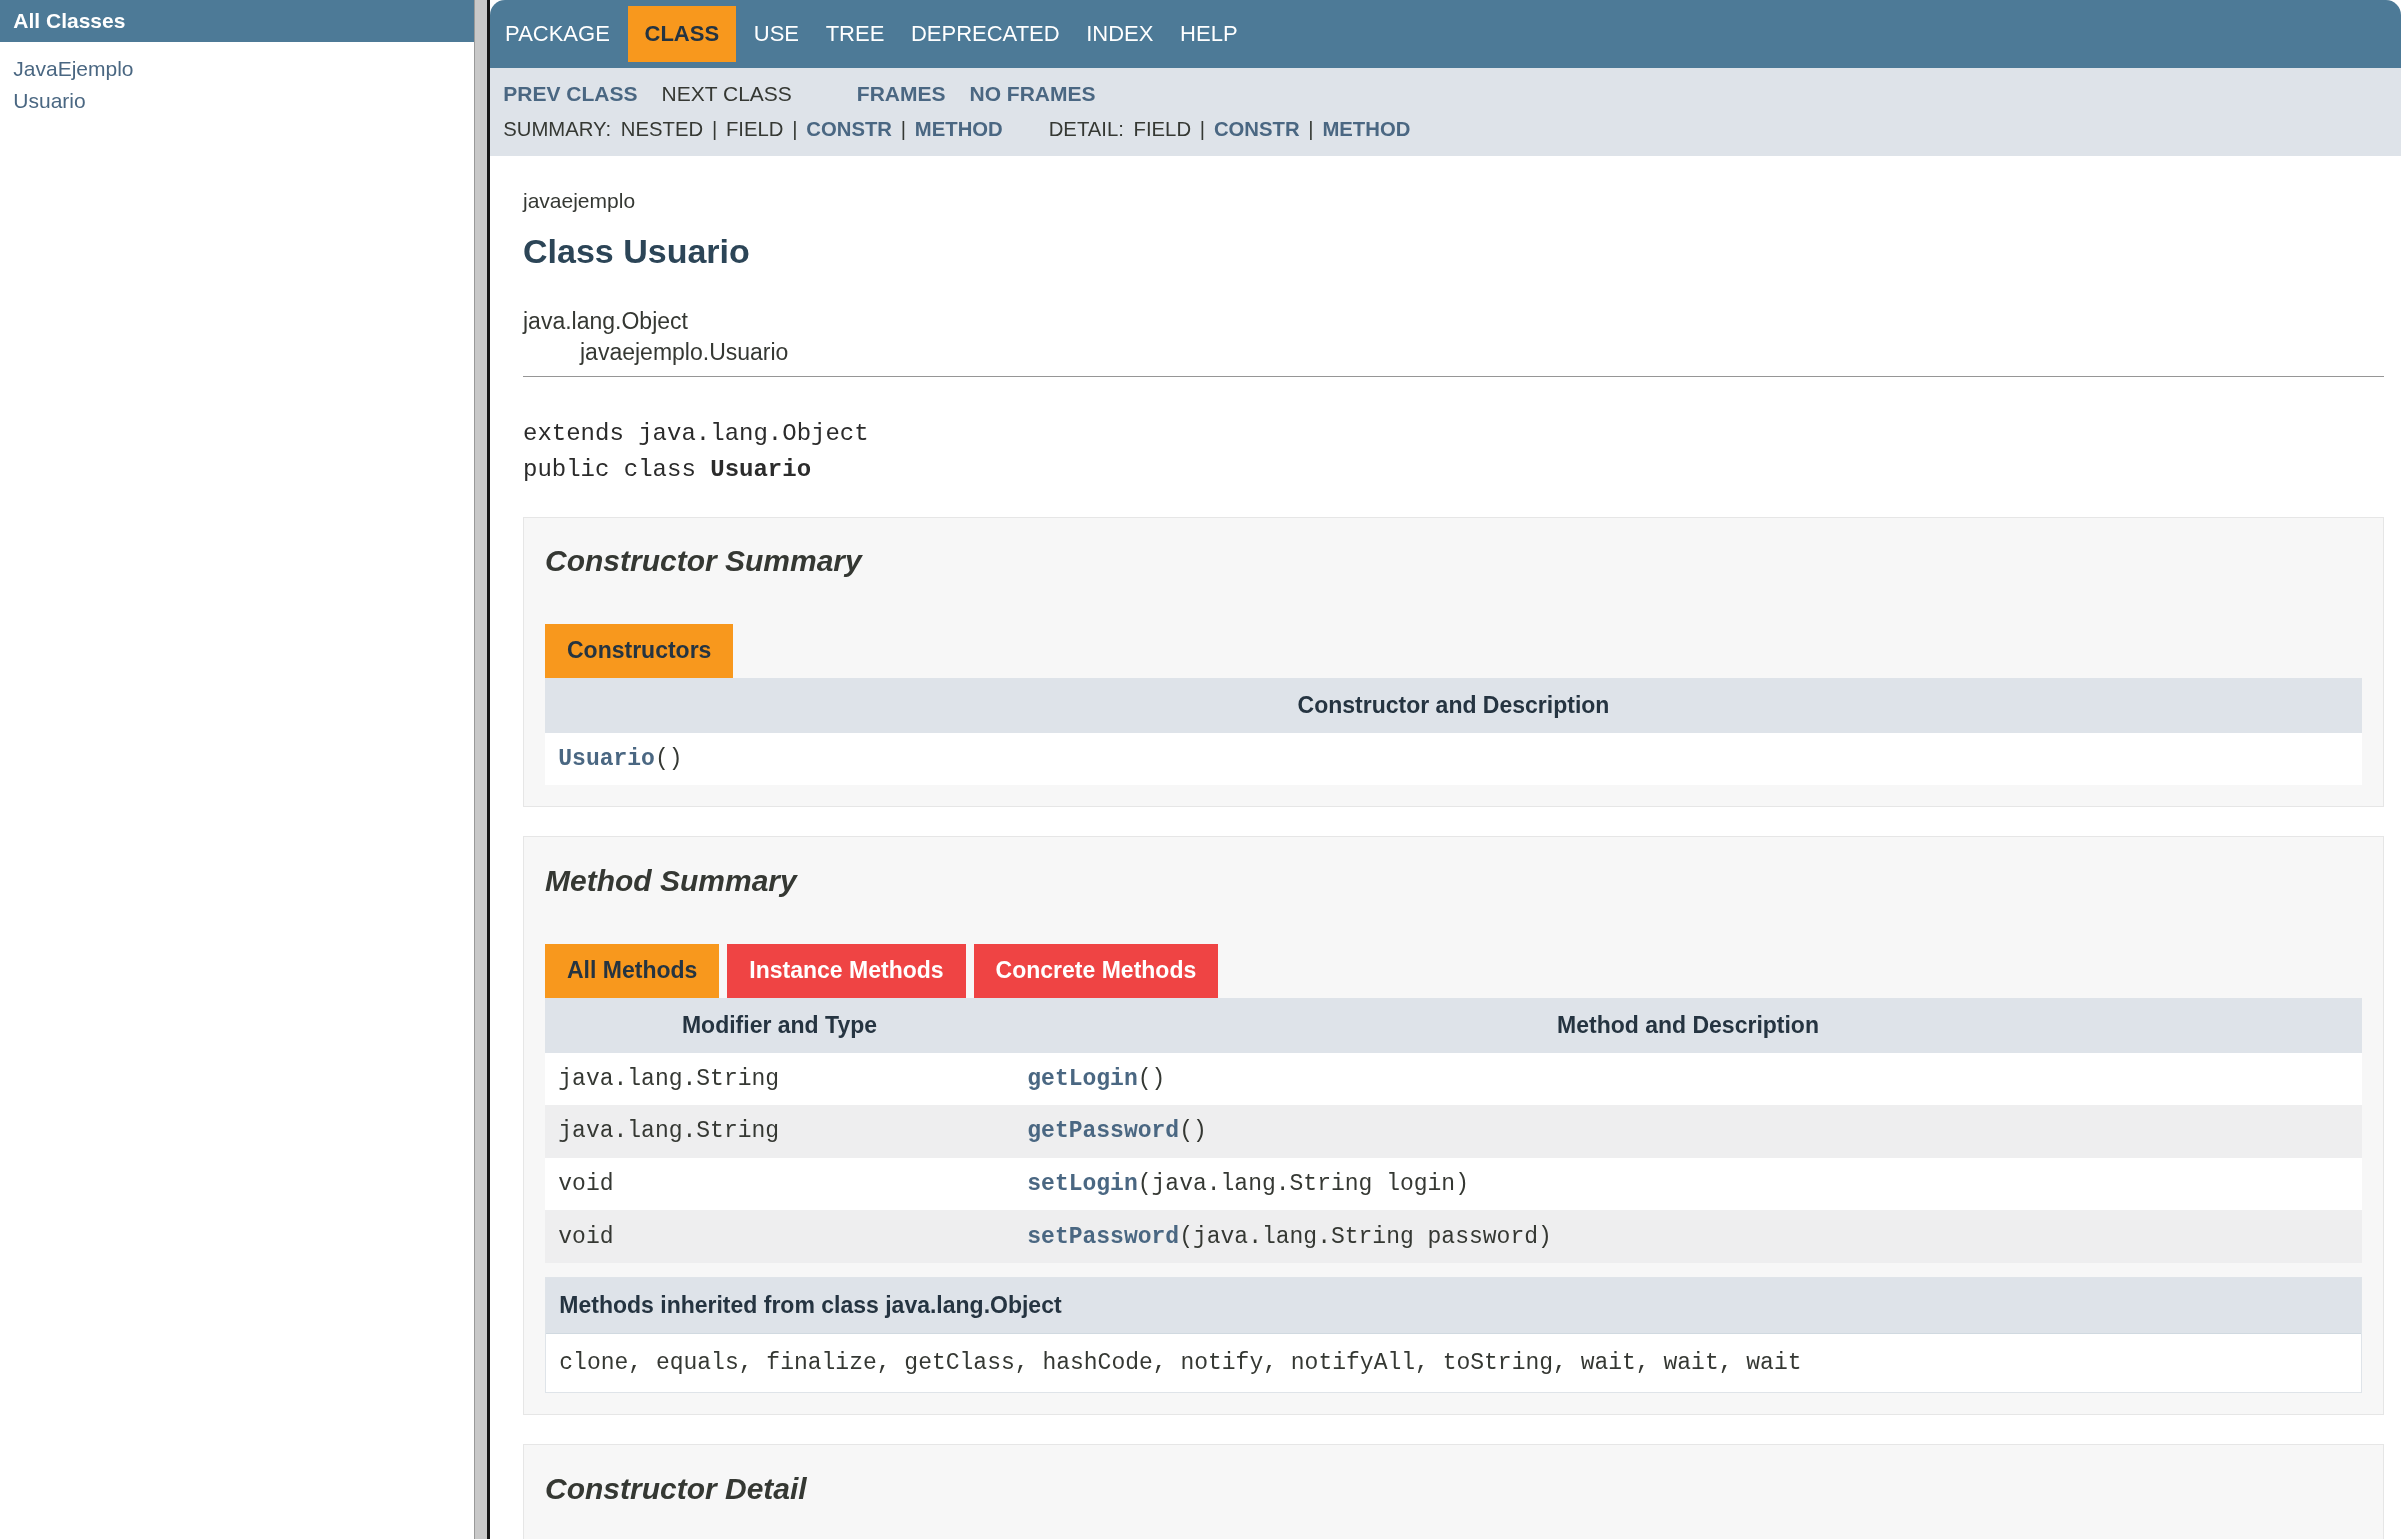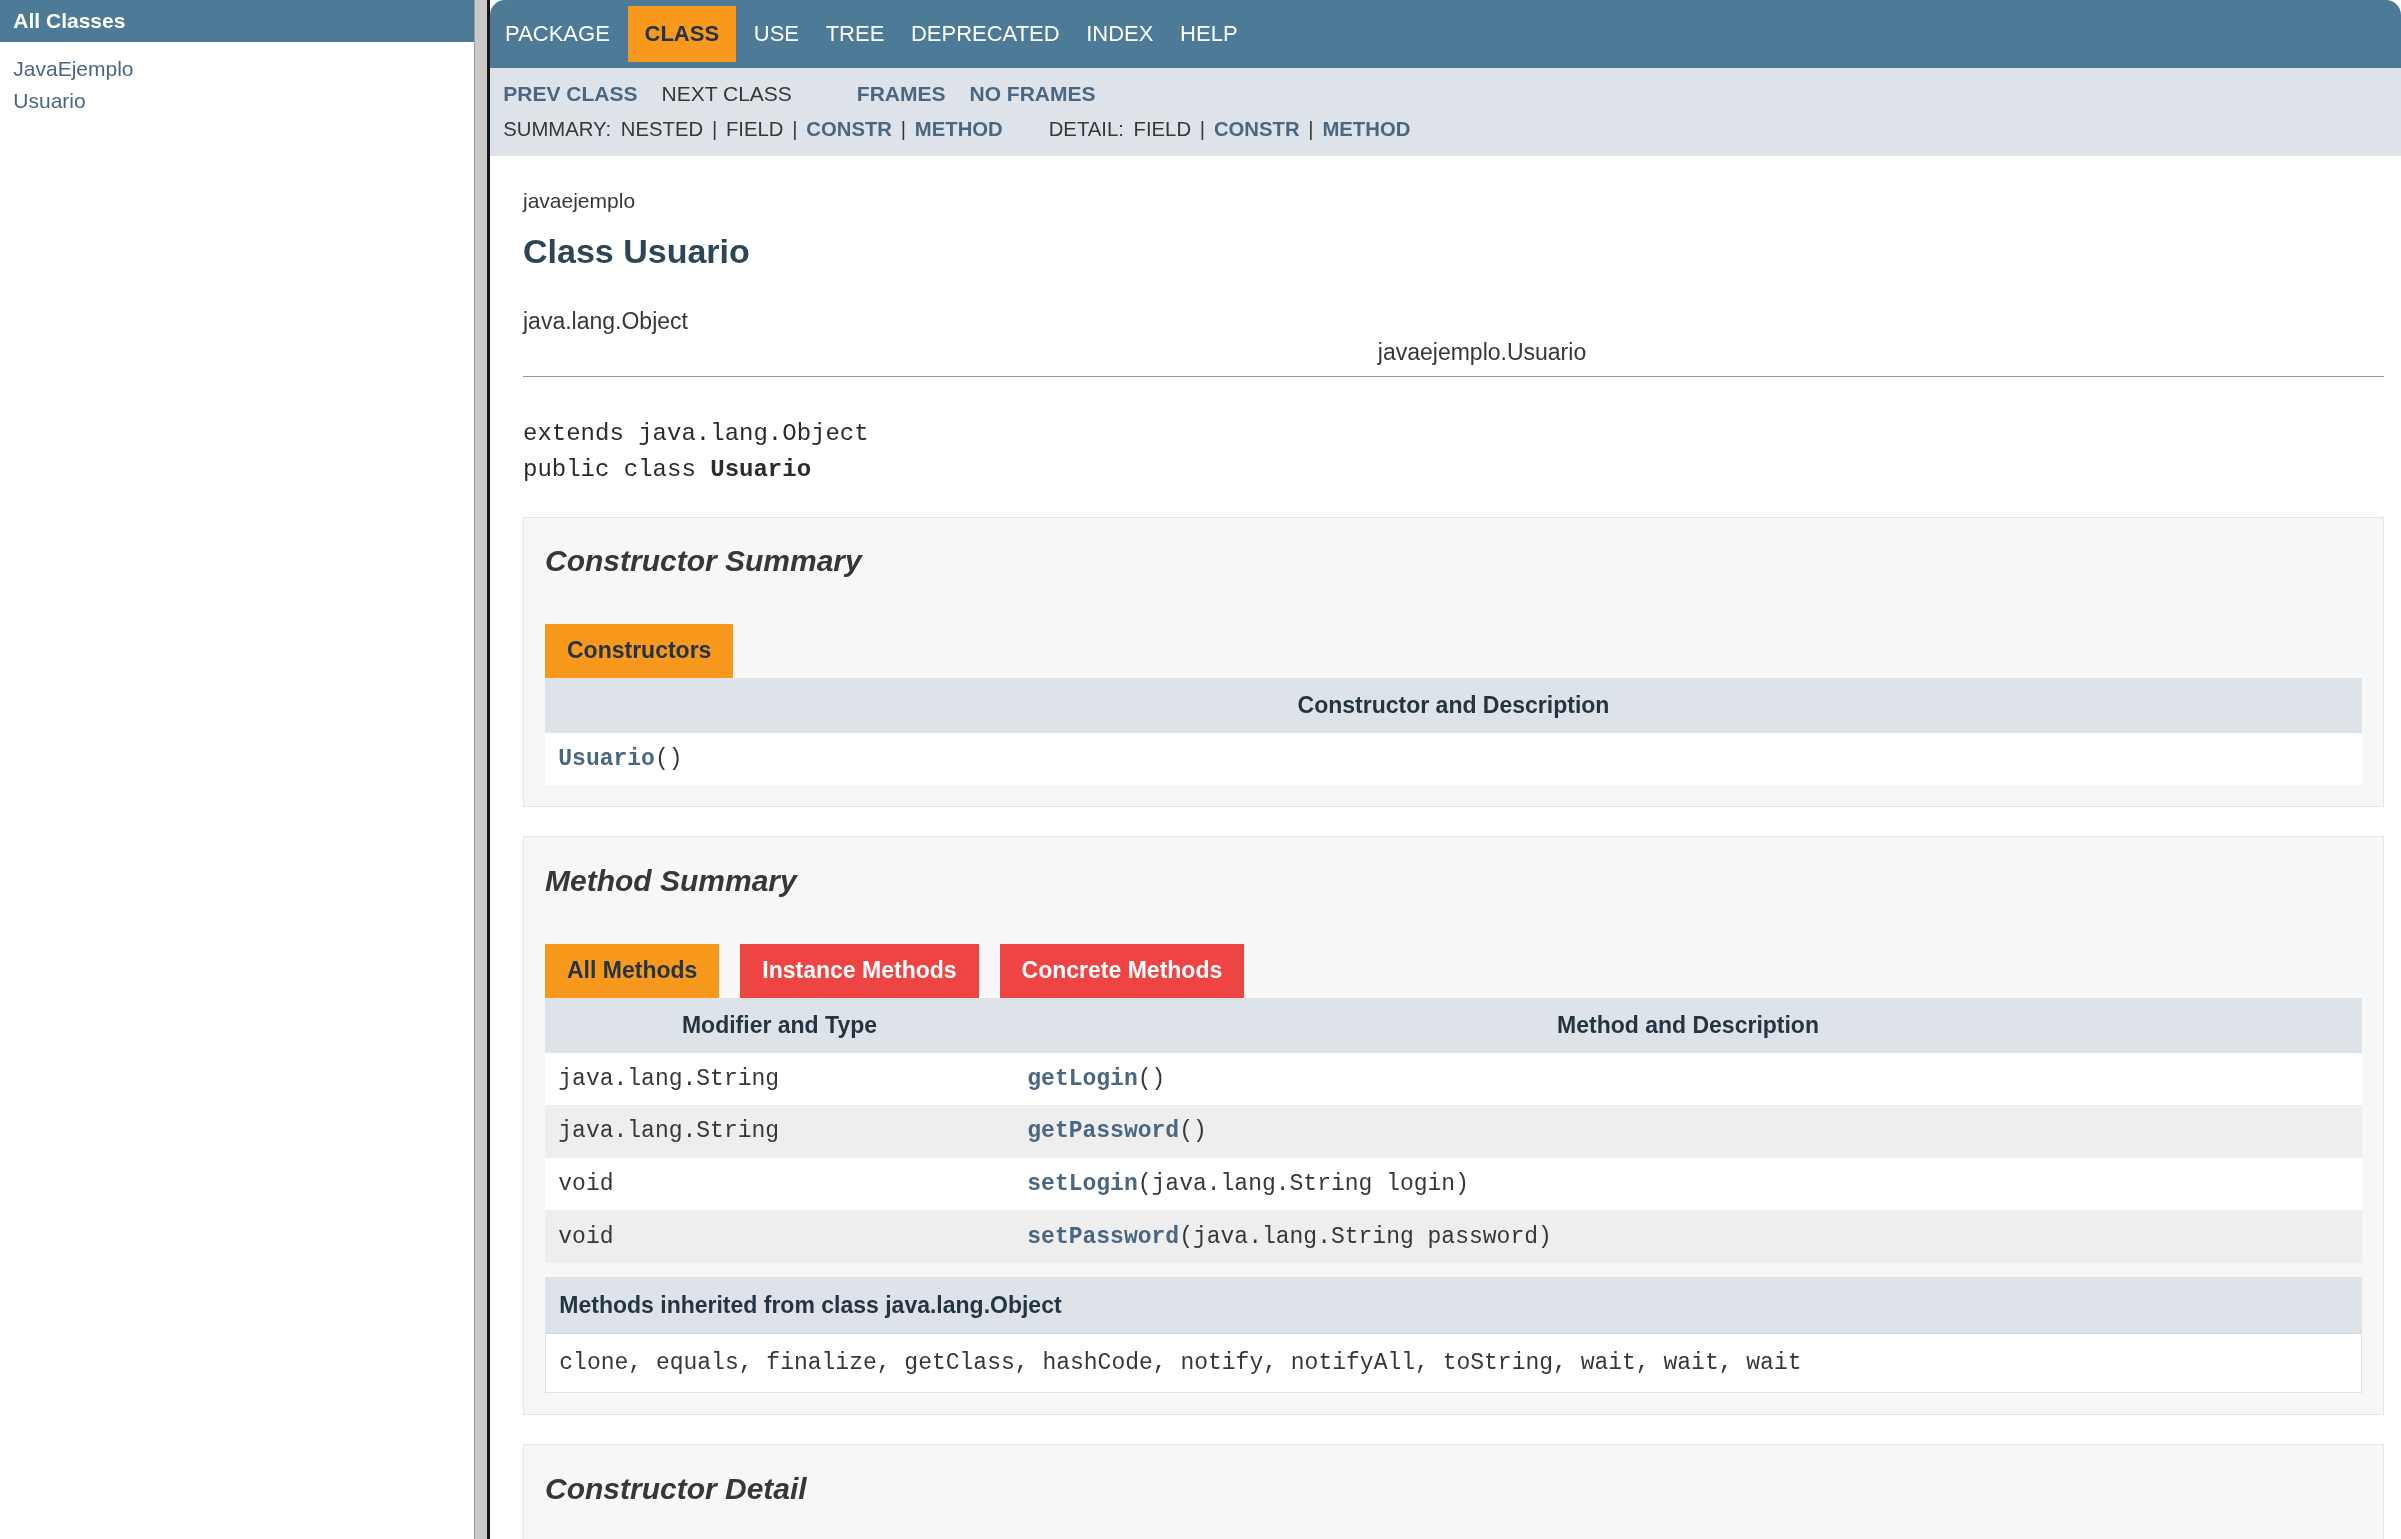--- a/index.html
+++ b/index.html
@@ -36,32 +36,32 @@
   .sn-prefix { color:#353833; margin-right:9.7px; }
   .sn-sep { color:#353833; margin:0 8.8px; }
   .detail-group { margin-left:46px; display:flex; align-items:center; }
   .summary-group { display:flex; align-items:center; }
 
   
   .content { padding:33px 17px 0 33px; }
   .subtitle { font-size:21px; color:#353833; }
   .page-title { font-size:34px; font-weight:bold; color:#2C4557; margin-top:18.6px; }
   .inheritance { margin-top:35px; font-size:23px; line-height:31px; color:#353833; }
-  .inheritance .inh-child { margin-left:57px;text-align:center; }
+  .inheritance .inh-child { margin-left:57px; }
   hr.rule { border:none; border-top:1.8px solid #969696; margin-top:8px; }
   .declaration { margin-top:39px; font-family:"Liberation Mono","DejaVu Sans Mono",monospace;
                  font-size:24px; line-height:36px; color:#2b2b2b; }
   .declaration b { font-weight:bold; }
 
   
   .section-box { margin-top:29px; background:#f7f7f7; border:0.9px solid #e6e6e6; padding:10.6px 21px 21px 21px; }
   .section-heading { font-size:30px; font-weight:bold; font-style:italic; color:#353833; margin:16px 0 46px 0; }
   .caption-tab { display:inline-block; background:#F8981D; color:#253441; font-size:23px; font-weight:bold;
                  padding:13.3px 22px; }
-  .tabs-row { display:flex; gap:21px; }
+  .tabs-row { display:flex; gap:8px; }
   .tab { font-size:23px; font-weight:bold; padding:13.3px 22px; cursor:pointer; white-space:nowrap; }
   .tab.active { background:#F8981D; color:#253441; cursor:default; }
   .tab.inactive { background:#ef4444; color:#ffffff; }
 
   table.summary { width:100%; border-collapse:collapse; background:#ffffff; }
   table.summary th { background:#dee3e9; color:#253441; font-size:23px; font-weight:bold;
                      text-align:center; padding:14px 13.3px; }
   table.summary td { font-family:"Liberation Mono","DejaVu Sans Mono",monospace; font-size:23px;
                      color:#353833; padding:13.3px; }
   table.summary td.type-col { width:469px; }

